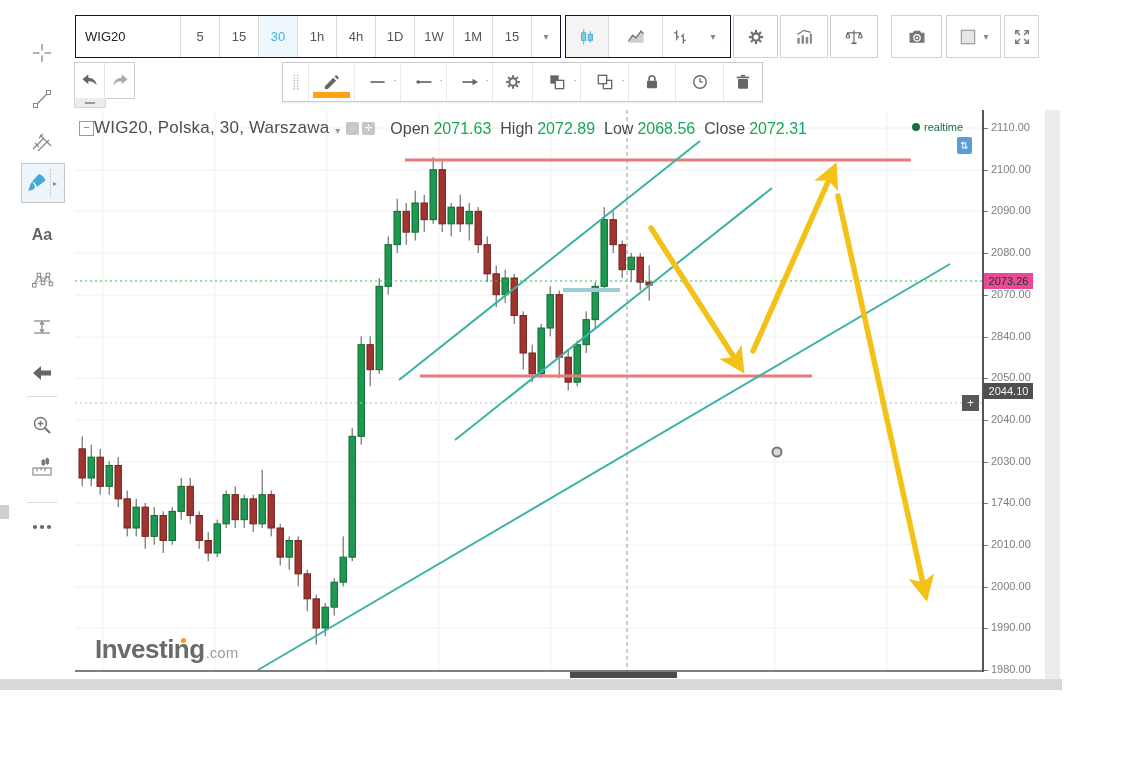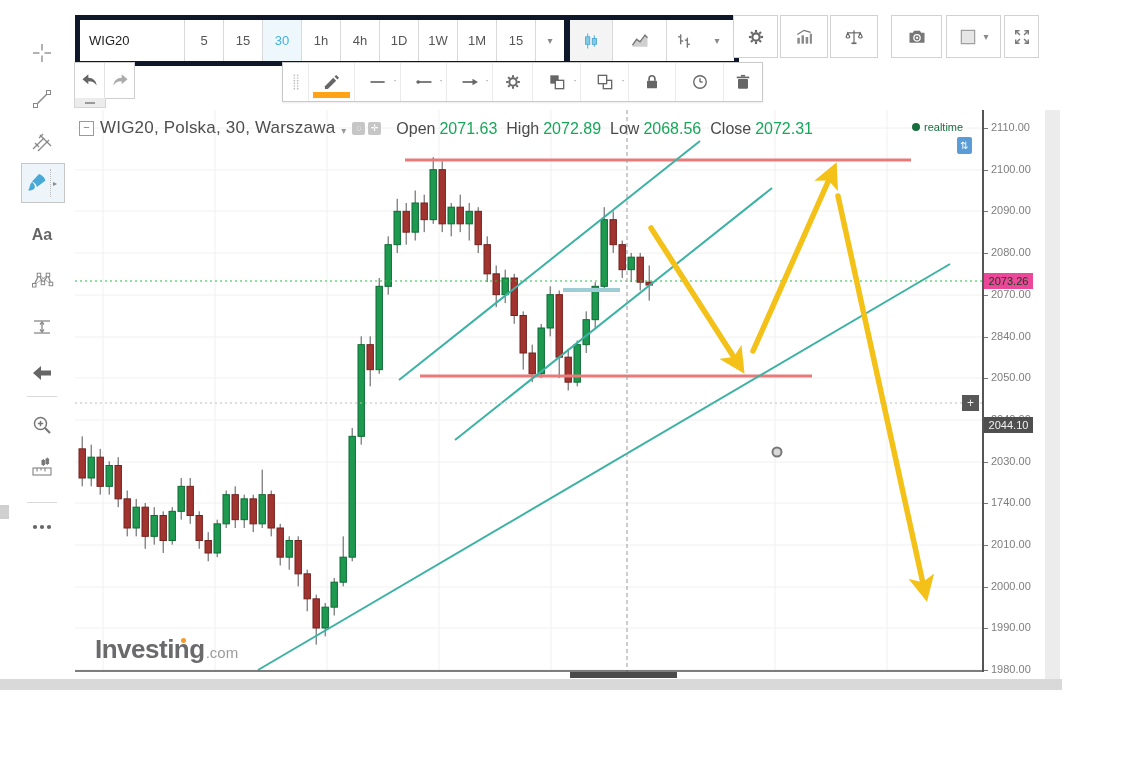--- a/index.html
+++ b/index.html
@@ -1,19 +1,19 @@
 <!DOCTYPE html>
 <html><head>
 <meta charset="utf-8">
 <style>
   html,body{margin:0;padding:0;background:#fff;}
   #app{position:relative;width:1132px;height:760px;background:#fff;overflow:hidden;
        font-family:"Liberation Sans","DejaVu Sans",sans-serif;color:#4a4a4a;}
   
-  .tb-group{position:absolute;top:15px;height:41px;background:#fff;border:5px solid #0f172a;
+  .tb-group{position:absolute;top:15px;height:41px;background:#fff;border:1px solid #0f172a;
             display:flex;align-items:stretch;}
   .cell{display:flex;align-items:center;justify-content:center;border-right:1px solid #d9d9d9;
         font-size:13px;color:#555;cursor:pointer;background:#fff;}
   .cell:last-child{border-right:none;}
   .cell.sym{justify-content:flex-start;padding-left:9px;width:96px;color:#222;}
   .cell.int{width:38px;}
   .cell.int.active{color:#3fb2e3;background:#eef7fc;}
   .cell.caret{width:28px;color:#888;font-size:10px;}
   .sq-btn{position:absolute;top:15px;height:41px;background:#fff;border:1px solid #d2d2d2;
           display:flex;align-items:center;justify-content:center;cursor:pointer;}
@@ -39,21 +39,21 @@
   .s-sep{position:absolute;left:7px;width:30px;height:1px;background:#d9d9d9;}
   #brush-box{position:absolute;left:1px;top:148px;width:42px;height:38px;background:#edf5fb;
              border:1px solid #c6c6c6;display:flex;align-items:center;cursor:pointer;}
   #brush-box .s-caret{font-size:8px;color:#888;margin-left:1px;border-left:1px dotted #bbb;
                       height:28px;display:flex;align-items:center;padding-left:2px;}
   #left-notch{position:absolute;left:0;top:505px;width:9px;height:14px;background:#cfcfcf;}
   
   #plot-wrap{position:absolute;left:75px;top:110px;width:907px;height:562px;background:#fff;}
   #plot{position:absolute;left:0;top:0;}
   #legend{position:absolute;left:4px;top:8px;display:flex;align-items:center;z-index:5;}
-  #legend .t{font-size:17px;color:#4f4f4f;margin-left:6px;letter-spacing:.2px;}
+  #legend .t{font-size:17px;color:#4f4f4f;letter-spacing:.2px;}
   #legend .caret{color:#9a9a9a;font-size:10px;margin:4px 6px 0 6px;}
   #collapse-legend{width:13px;height:13px;border:1px solid #9a9a9a;color:#777;font-size:11px;
                    line-height:11px;text-align:center;background:#fff;}
   .mini-ic{width:13px;height:13px;background:#c6c6c6;border-radius:2px;margin-right:3px;
            display:flex;align-items:center;justify-content:center;color:#fff;font-size:9px;}
   #ohlc{display:flex;align-items:flex-end;font-size:16px;margin-left:12px;margin-top:2px;}
   #ohlc .lbl{color:#4a4a4a;margin-right:4px;}
   #ohlc .val{color:#18a75a;margin-right:9px;}
   #realtime{position:absolute;left:837px;top:11px;display:flex;align-items:center;z-index:5;}
   #realtime .dot{width:8px;height:8px;border-radius:50%;background:#166f3d;margin-right:4px;}
@@ -624,19 +624,19 @@
       <div class="tickmark" style="top: 545px;"></div>
       <div class="ticklabel" style="top: 538px;">2010.00</div>
       <div class="tickmark" style="top: 587px;"></div>
       <div class="ticklabel" style="top: 580px;">2000.00</div>
       <div class="tickmark" style="top: 628px;"></div>
       <div class="ticklabel" style="top: 621px;">1990.00</div>
       <div class="tickmark" style="top: 670px;"></div>
       <div class="ticklabel" style="top: 663px;">1980.00</div>
     </div>
   <div class="price-tag" id="cur-tag" style="top: 273px;">2073.26</div>
-  <div class="price-tag" id="prev-tag" style="top: 417px;">2044.10</div>
+  <div class="price-tag" id="prev-tag" style="top: 383px;">2044.10</div>
   <div id="plus-box">+</div>
 
   <div id="right-strip"></div>
   <div id="bottom-thumb"></div>
   <div id="bottom-scroll"></div>
 </div>
 
 </body></html>

